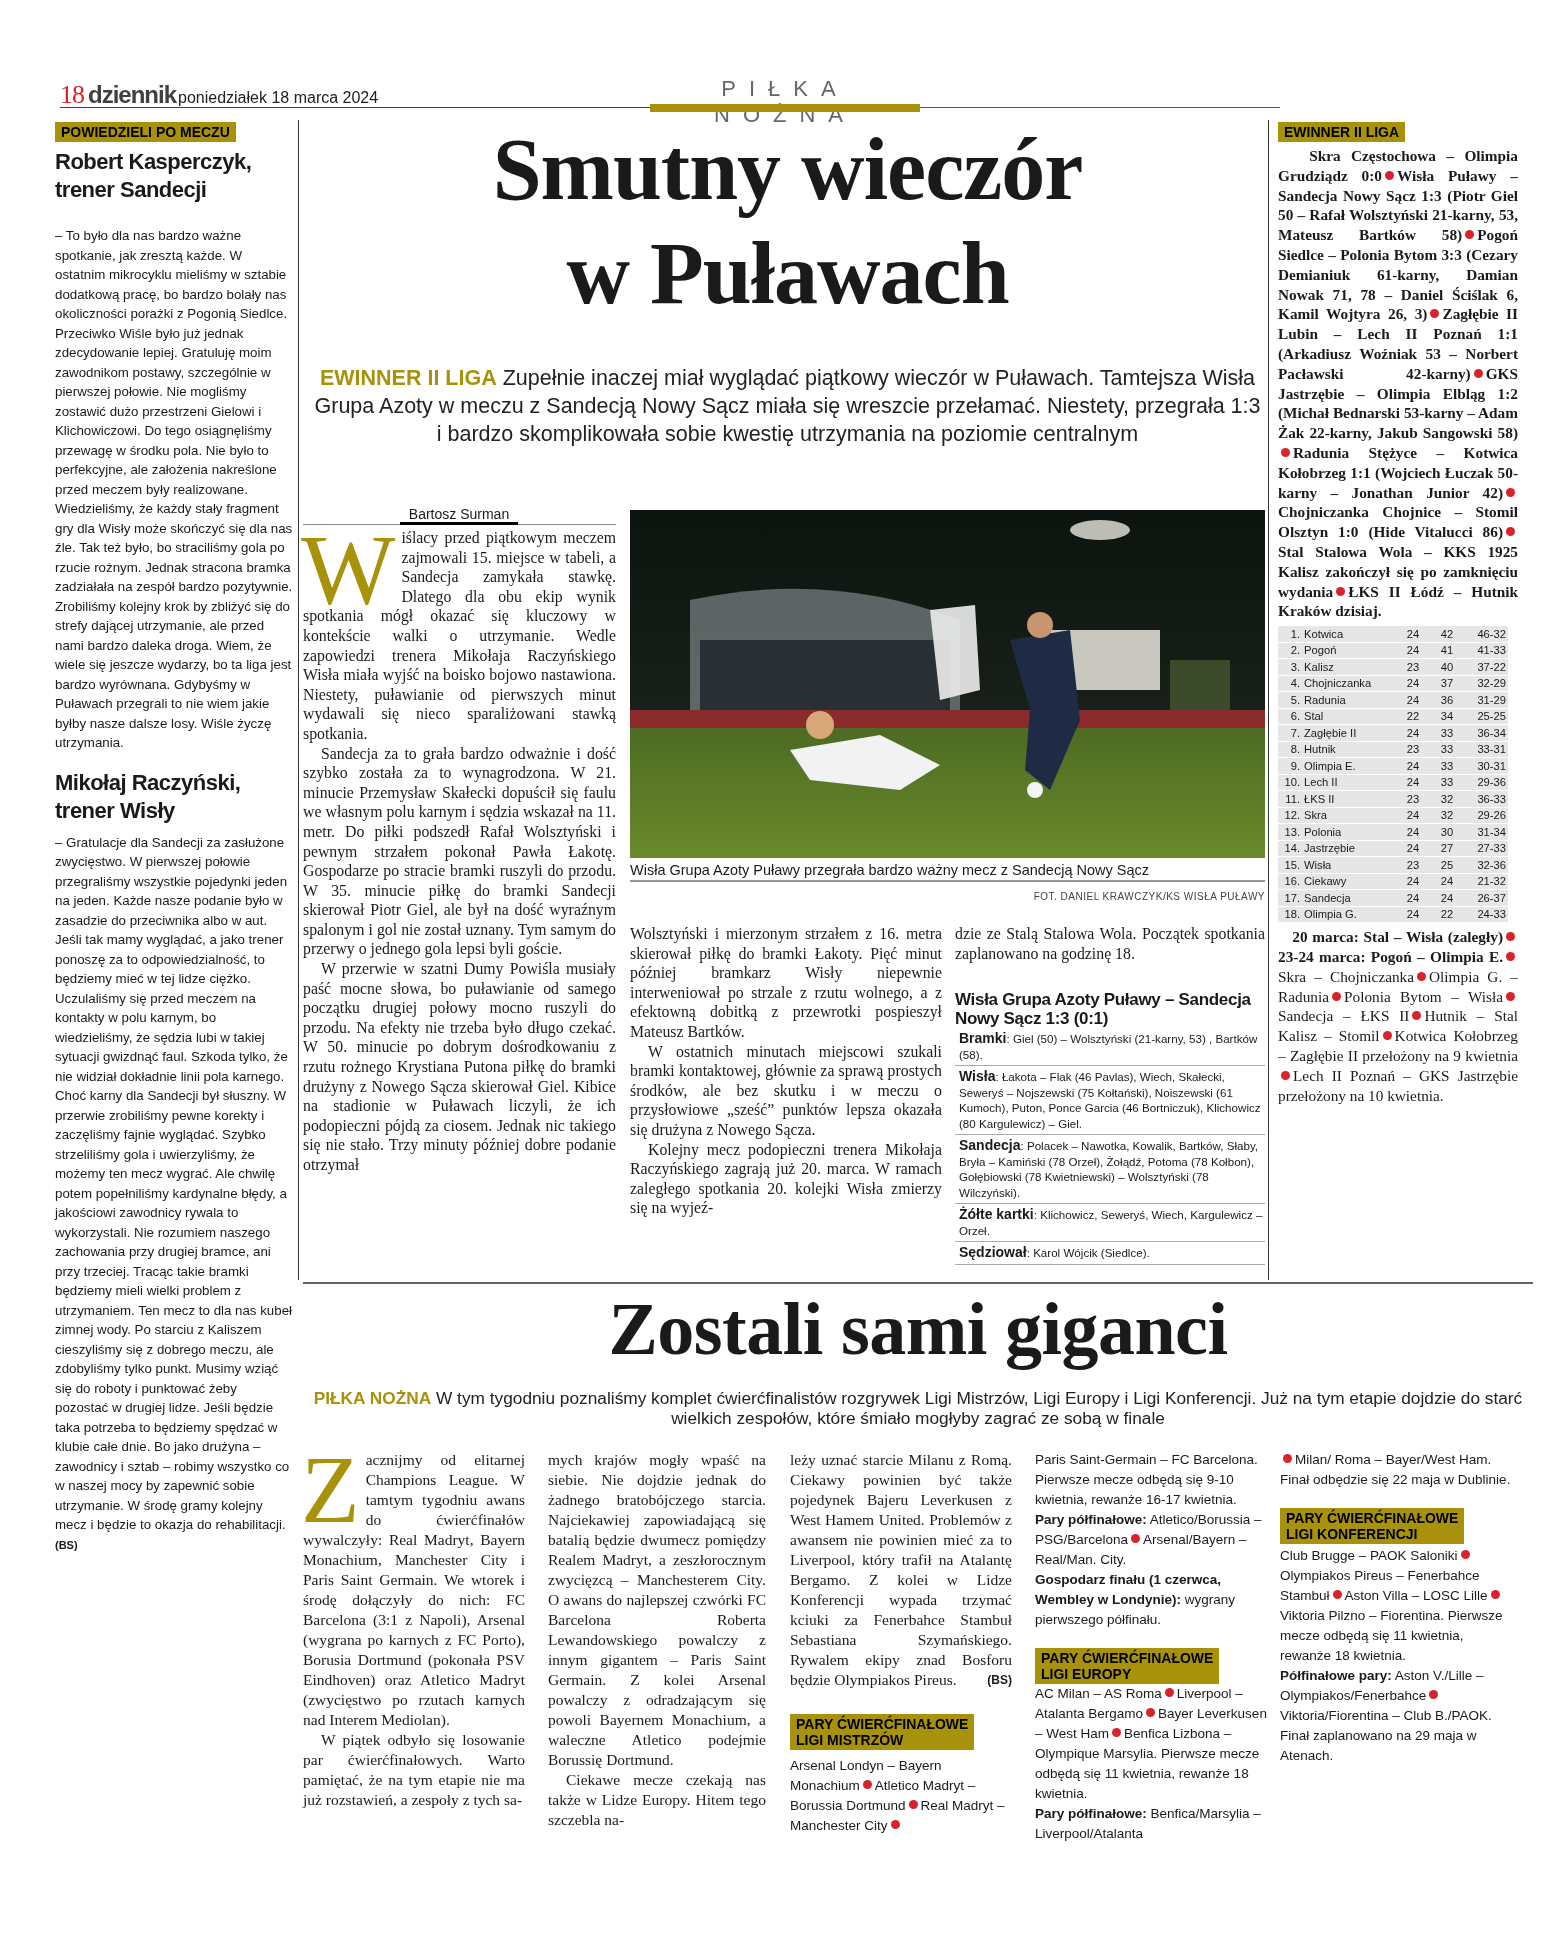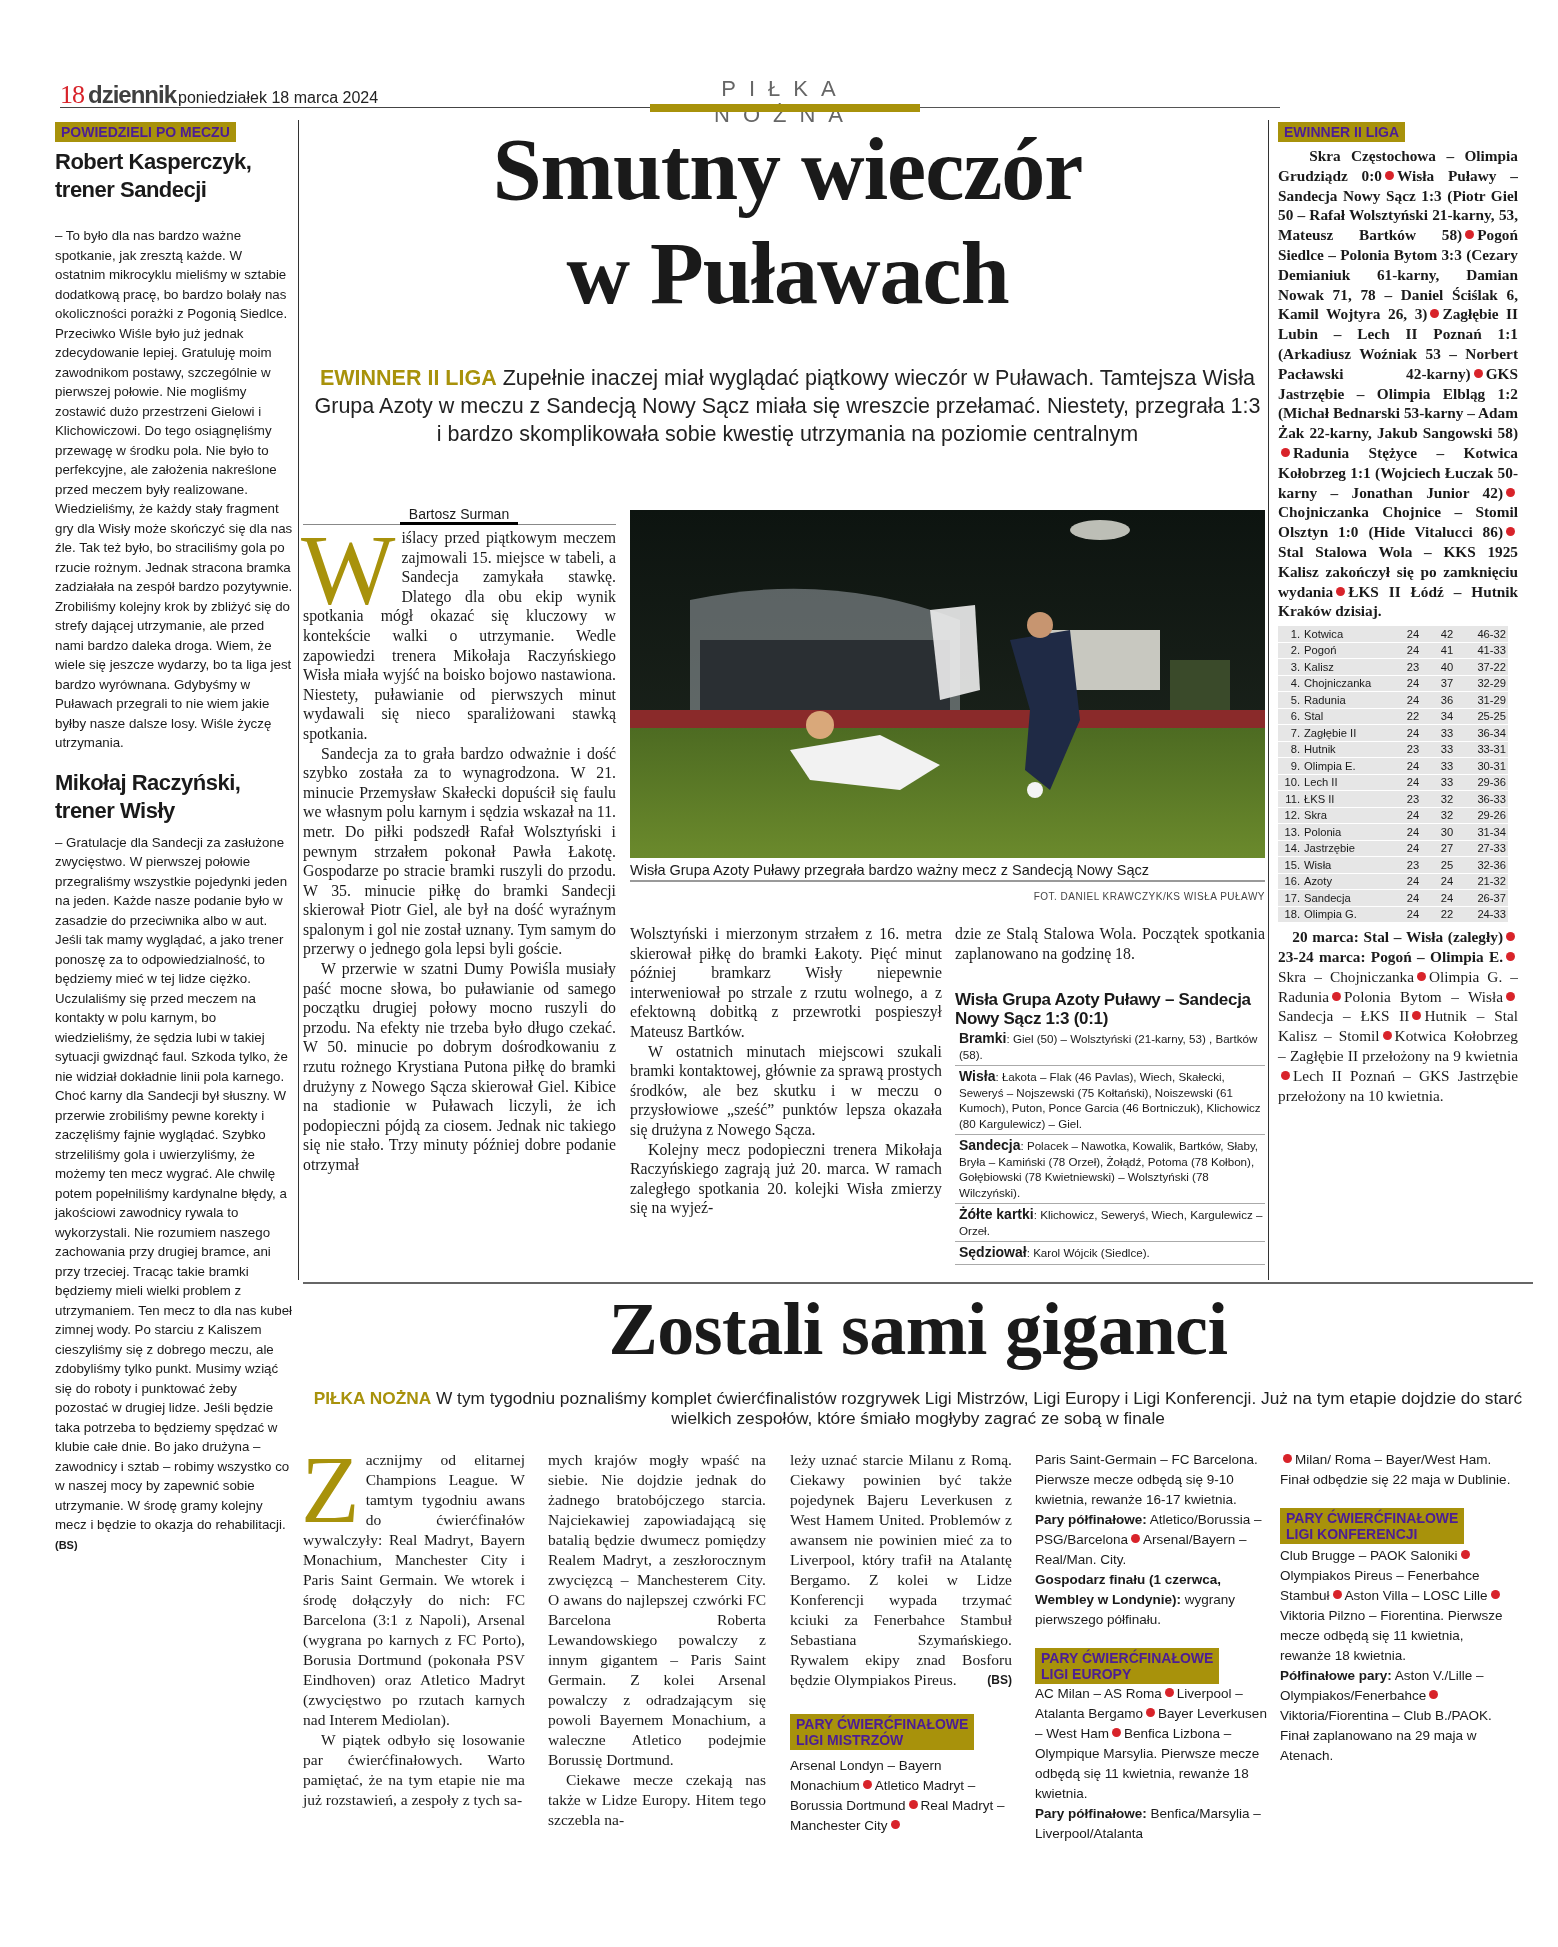--- a/index.html
+++ b/index.html
@@ -1,19 +1,19 @@
 <!DOCTYPE html>
 <html><head>
 <meta charset="utf-8">
 <style>
 *{box-sizing:border-box;margin:0;padding:0}
 html,body{width:1558px;height:1947px;background:#fff;overflow:hidden}
 body{position:relative;font-family:"Liberation Serif",serif;color:#1a1a1a}
 .abs{position:absolute}
-.goldbg{background:#a8920b;color:#4c1d95}
+.goldbg{background:#a8920b;color:#000000}
 .dot{display:inline-block;width:9px;height:9px;border-radius:50%;background:#d8232a;margin:0 3px;vertical-align:1px}
 
 #masthead{left:60px;top:84px;width:590px;height:24px;border-bottom:1px solid #444}
 #pagenum{font-size:26px;color:#d8232a;font-family:"Liberation Serif",serif;line-height:22px;letter-spacing:-1px}
 #logo{font-size:24px;font-weight:bold;color:#404040;font-family:"Liberation Sans",sans-serif;margin-left:4px;letter-spacing:-1px;line-height:22px}
 #date{font-family:"Liberation Sans",sans-serif;font-size:16px;margin-left:2px;color:#222;line-height:22px}
 #section-label{left:650px;top:76px;width:270px;text-align:center;font-family:"Liberation Sans",sans-serif;font-size:22px;letter-spacing:13px;color:#666}
 #section-bar{left:650px;top:104px;width:270px;height:8px;background:#a8920b}
 #section-line{left:920px;top:107px;width:360px;height:1px;background:#555}
 #vline-left{left:298px;top:120px;width:1px;height:1160px;background:#333}
@@ -266,21 +266,21 @@
         </tr>
         <tr>
           <td class="n">15.</td>
           <td>Wisła</td>
           <td class="c">23</td>
           <td class="c">25</td>
           <td class="r">32-36</td>
         </tr>
         <tr>
           <td class="n">16.</td>
-          <td>Azoty</td>
+          <td>Ciekawy</td>
           <td class="c">24</td>
           <td class="c">24</td>
           <td class="r">21-32</td>
         </tr>
         <tr>
           <td class="n">17.</td>
           <td>Sandecja</td>
           <td class="c">24</td>
           <td class="c">24</td>
           <td class="r">26-37</td>

